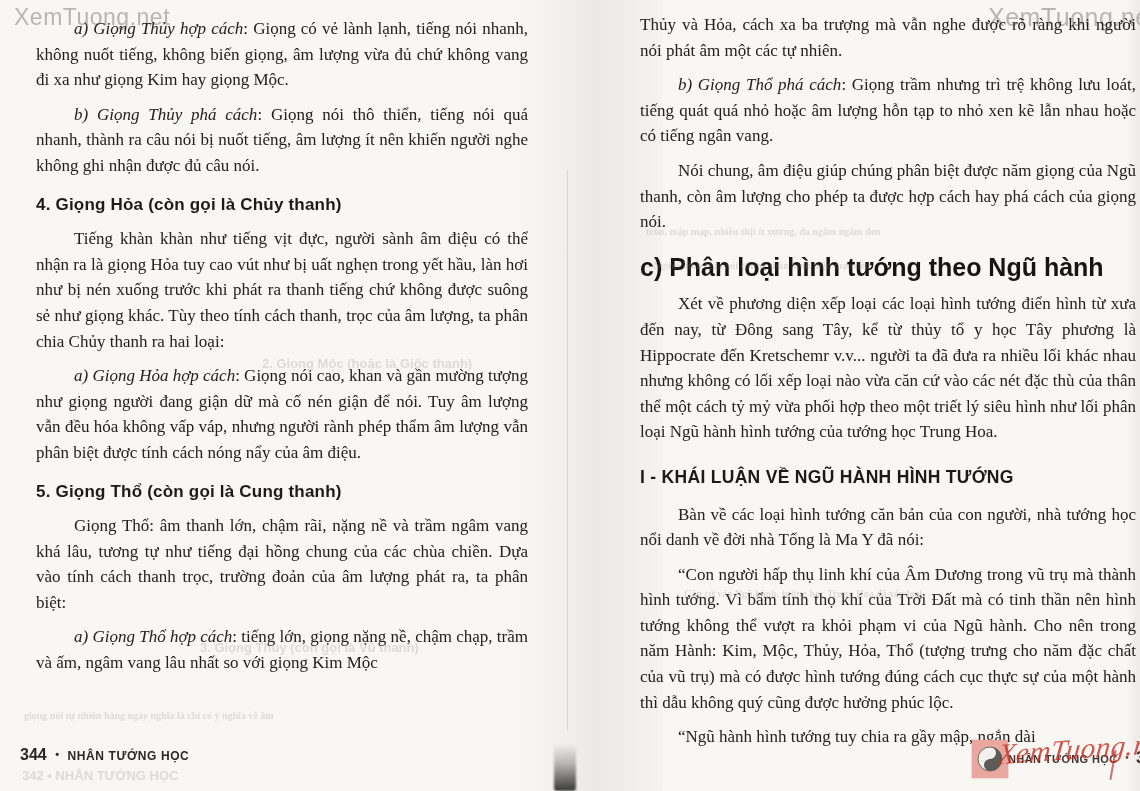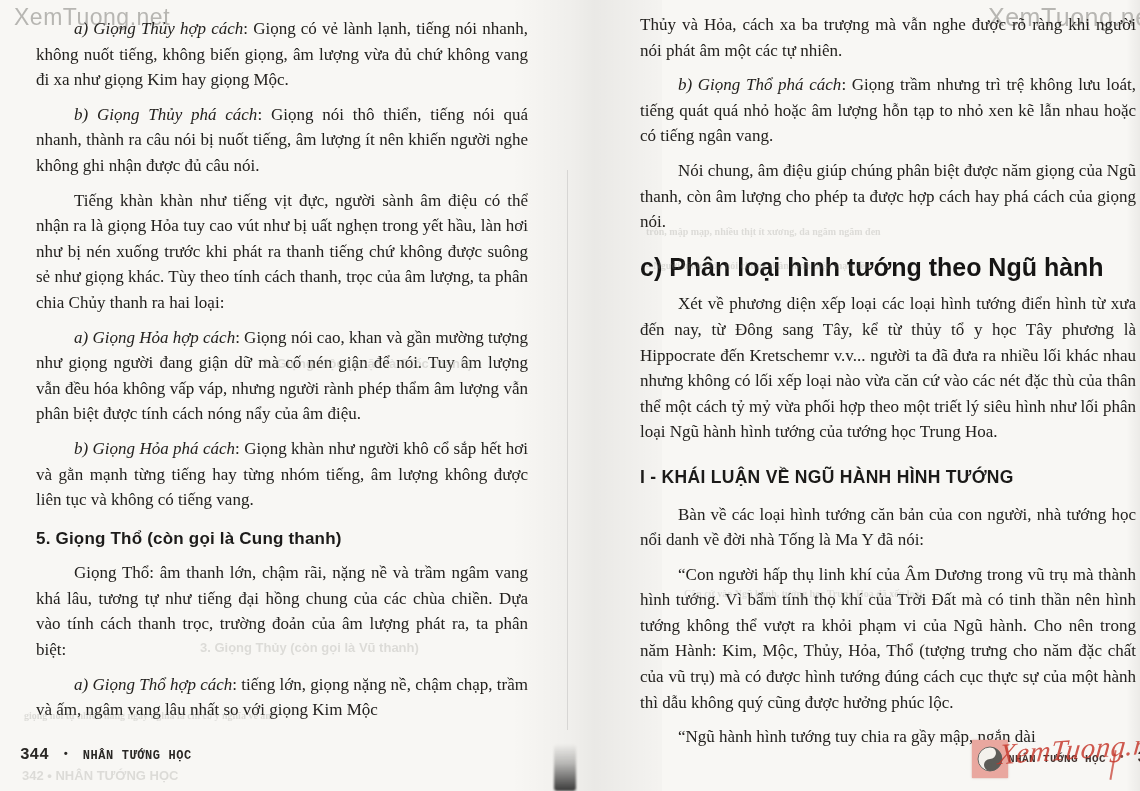--- a/index.html
+++ b/index.html
@@ -31,21 +31,21 @@
     margin:13px 0 9px 0;letter-spacing:0.2px;color:#1c1b19;}
   .h-c{font-family:"Liberation Sans", sans-serif;font-weight:bold;font-size:25px;
     margin:20px 0 11px 0;color:#161514;}
   .h-roman{font-family:"Liberation Sans", sans-serif;font-weight:bold;font-size:17.5px;
     margin:20px 0 11px 0;letter-spacing:0.3px;color:#1c1b19;}
 
   .wm{position:absolute;font-family:"Liberation Sans", sans-serif;color:#b7b6b2;pointer-events:none;}
   #wm-top-left{left:14px;top:4px;font-size:23px;letter-spacing:0.5px;}
   #wm-top-right{left:988px;top:3px;font-size:25px;letter-spacing:0.5px;}
 
-  .footer{position:absolute;font-family:Liberation Mono, monospace;font-weight:bold;white-space:nowrap;}
+  .footer{position:absolute;font-family:Liberation Sans, sans-serif;font-weight:bold;white-space:nowrap;}
   #footer-left{left:20px;top:746px;color:#2a2825;}
   #footer-left .pnum{font-size:16px;}
   #footer-left .btitle{font-size:12px;letter-spacing:0.6px;}
   #footer-left .sep{font-size:11px;position:relative;top:-2px;padding:0 4px;}
   #footer-right{left:1008px;top:748px;color:#41332f;}
   #footer-right .btitle{font-size:11px;letter-spacing:0.4px;}
   #footer-right .sep{font-size:10px;position:relative;top:-2px;padding:0 3px;color:#7e4a42;}
   #footer-right .pnum{font-size:17px;color:#3c2c28;}
 
   .ghost{position:absolute;color:#8a8a84;opacity:0.25;white-space:nowrap;pointer-events:none;
@@ -68,23 +68,23 @@
 <div class="gutter-line"></div>
 <div class="gutter-blob"></div>
 <div class="edge-vignette"></div>
 
 <div class="wm" id="wm-top-left">XemTuong.net</div>
 <div class="wm" id="wm-top-right">XemTuong.net</div>
 
 <div class="page-body" id="left-body">
     <p class="para"><i class="lead">a) Giọng Thủy hợp cách</i>: Giọng có vẻ lành lạnh, tiếng nói nhanh, không nuốt tiếng, không biến giọng, âm lượng vừa đủ chứ không vang đi xa như giọng Kim hay giọng Mộc.</p>
     <p class="para"><i class="lead">b) Giọng Thủy phá cách</i>: Giọng nói thô thiển, tiếng nói quá nhanh, thành ra câu nói bị nuốt tiếng, âm lượng ít nên khiến người nghe không ghi nhận được đủ câu nói.</p>
+    <h3 class="h-num">4. Giọng Hỏa (còn gọi là Chủy thanh)</h3>
     <p class="para">Tiếng khàn khàn như tiếng vịt đực, người sành âm điệu có thể nhận ra là giọng Hỏa tuy cao vút như bị uất nghẹn trong yết hầu, làn hơi như bị nén xuống trước khi phát ra thanh tiếng chứ không được suông sẻ như giọng khác. Tùy theo tính cách thanh, trọc của âm lượng, ta phân chia Chủy thanh ra hai loại:</p>
     <p class="para"><i class="lead">a) Giọng Hỏa hợp cách</i>: Giọng nói cao, khan và gần mường tượng như giọng người đang giận dữ mà cố nén giận để nói. Tuy âm lượng vẫn đều hóa không vấp váp, nhưng người rành phép thẩm âm lượng vẫn phân biệt được tính cách nóng nẩy của âm điệu.</p>
-    <p class="para"><i class="lead">b) Giọng Hỏa phá cách</i>: Giọng khàn như người khô cổ sắp hết hơi và gằn mạnh từng tiếng hay từng nhóm tiếng, âm lượng không được liên tục và không có tiếng vang.</p>
     <h3 class="h-num">5. Giọng Thổ (còn gọi là Cung thanh)</h3>
     <p class="para">Giọng Thổ: âm thanh lớn, chậm rãi, nặng nề và trầm ngâm vang khá lâu, tương tự như tiếng đại hồng chung của các chùa chiền. Dựa vào tính cách thanh trọc, trường đoản của âm lượng phát ra, ta phân biệt:</p>
     <p class="para"><i class="lead">a) Giọng Thổ hợp cách</i>: tiếng lớn, giọng nặng nề, chậm chạp, trầm và ấm, ngâm vang lâu nhất so với giọng Kim Mộc</p>
   </div>
 
 <div class="page-body" id="right-body">
     <p class="para noindent">Thủy và Hỏa, cách xa ba trượng mà vẫn nghe được rõ ràng khi người nói phát âm một các tự nhiên.</p>
     <p class="para"><i class="lead">b) Giọng Thổ phá cách</i>: Giọng trầm nhưng trì trệ không lưu loát, tiếng quát quá nhỏ hoặc âm lượng hỗn tạp to nhỏ xen kẽ lẫn nhau hoặc có tiếng ngân vang.</p>
     <p class="para">Nói chung, âm điệu giúp chúng phân biệt được năm giọng của Ngũ thanh, còn âm lượng cho phép ta được hợp cách hay phá cách của giọng nói.</p>
     <h3 class="h-c">c) Phân loại hình tướng theo Ngũ hành</h3>

